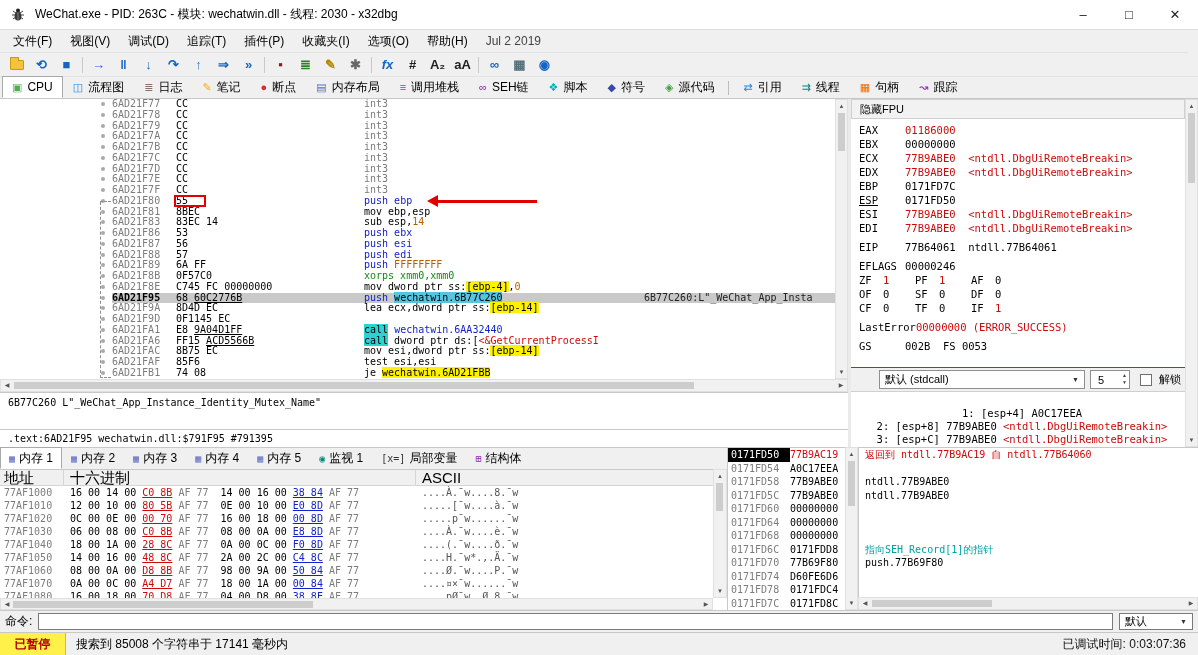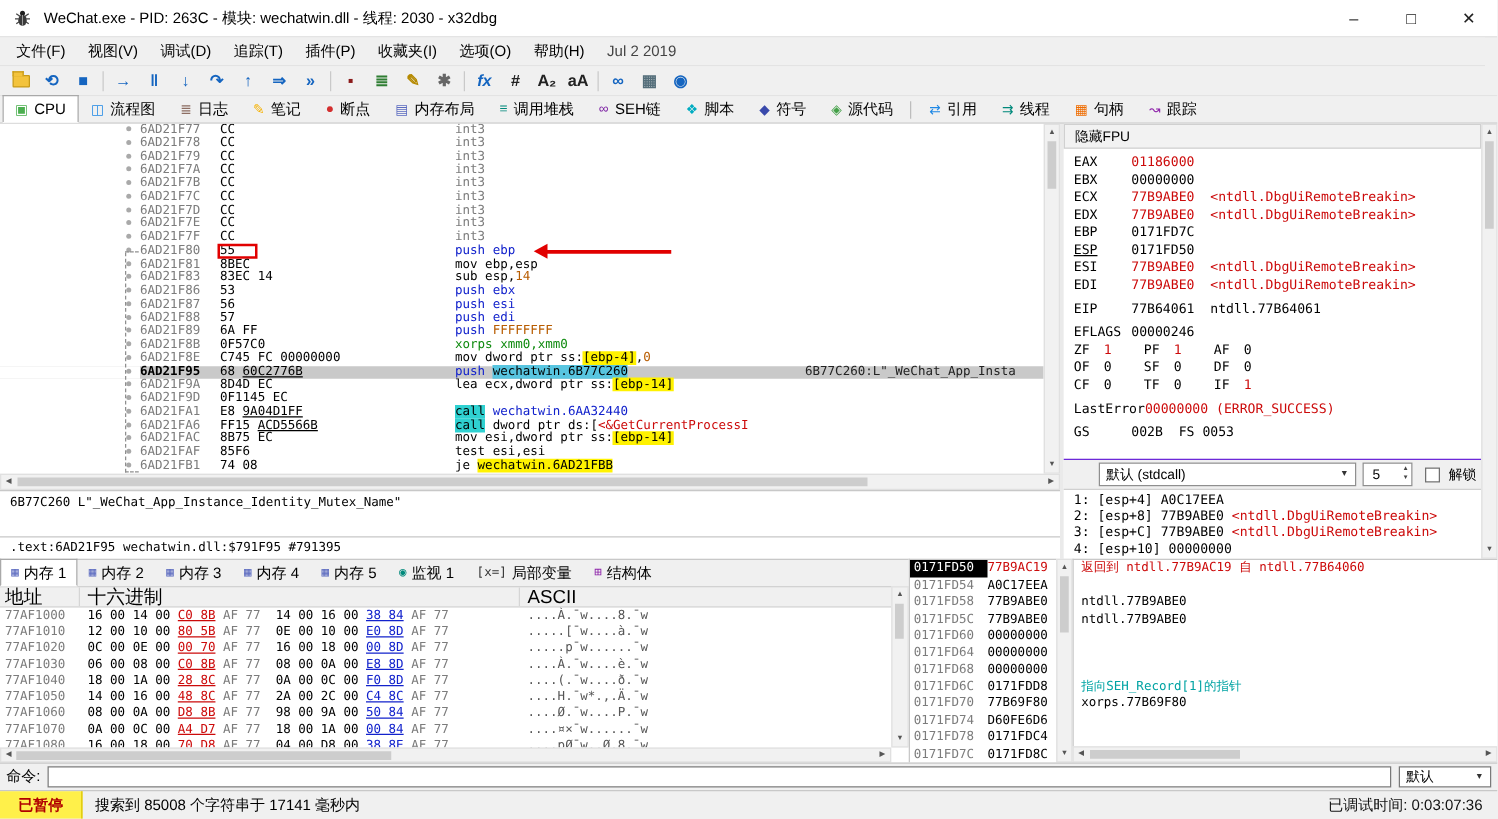--- a/index.html
+++ b/index.html
@@ -85,21 +85,21 @@
   .fn { display:inline-block; min-width:24px; }
   .fv { display:inline-block; min-width:32px; }
   .convrow { position:absolute; left:0; top:268px; width:100%; height:25px; background:#F0F0F0; border-top:1px solid #6d28d9; border-bottom:1px solid #D0D0D0; display:flex; align-items:center; gap:5px; padding:0 4px; font-family:"Liberation Sans",sans-serif; font-size:11px;justify-content:flex-end; }
   .convsel { flex:0 0 206px; height:19px; background:#FFF; border:1px solid #8F8F8F; display:flex; align-items:center; justify-content:space-between; padding:0 5px; }
   .car { font-size:7px; color:#333; }
   .spin { flex:0 0 40px; height:19px; background:#FFF; border:1px solid #8F8F8F; display:flex; align-items:center; padding-left:7px; position:relative; }
   .ud { position:absolute; right:2px; top:1px; display:flex; flex-direction:column; }
   .ud span { font-size:5px; line-height:7px; color:#444; }
   .cbox { width:12px; height:12px; border:1px solid #707070; background:#FFF; margin-left:5px; flex:0 0 12px; }
   .clabel { margin-left:2px; }
-  #args { position:absolute; left:0; top:293px; width:100%; height:55px; padding:2px 0 0 8px; overflow:hidden; }
+  #args { position:absolute; left:0; top:293px; width:100%; height:55px; padding:15px 0 0 8px; overflow:hidden;text-align:center; }
   .arow { height:13px; line-height:13px; white-space:pre; }
 
   
   .mempane { position:absolute; left:0; top:447px; width:727px; height:163px; background:#FFF; border-top:1px solid #C8C8C8; }
   .btabs { position:absolute; left:0; top:0; width:100%; height:22px; background:#F0F0F0; border-bottom:1px solid #C8C8C8; display:flex; align-items:flex-end; }
   .btab { display:flex; align-items:center; gap:4px; padding:0 8px; height:22px; border:1px solid transparent; font-size:12px; }
   .btab.sel { background:#FFF; border:1px solid #A9A9A9; border-bottom:1px solid #FFF; }
   .btabico { font-size:10px; font-family:"DejaVu Sans Mono",monospace; }
   .memheader { position:absolute; left:0; top:22px; width:713px; height:16px; background:#F0F0F0; border-bottom:1px solid #D5D5D5; font-size:15px; display:flex; align-items:center; }
   .mh-addr { width:64px; padding-left:4px; border-right:1px solid #D5D5D5; height:100%; line-height:15px; }
@@ -706,21 +706,21 @@
 
 <div class="commentspane" id="stack-comments">
     <div class="cr sg-rd">返回到 ntdll.77B9AC19 自 ntdll.77B64060</div>
     <div class="cr sg-n"></div>
     <div class="cr sg-n">ntdll.77B9ABE0</div>
     <div class="cr sg-n">ntdll.77B9ABE0</div>
     <div class="cr sg-n"></div>
     <div class="cr sg-n"></div>
     <div class="cr sg-n"></div>
     <div class="cr sg-cy">指向SEH_Record[1]的指针</div>
-    <div class="cr sg-n">xorps.77B69F80</div>
+    <div class="cr sg-n">push.77B69F80</div>
     <div class="cr sg-n"></div>
     <div class="cr sg-n"></div>
     <div class="cr sg-n"></div>
   </div>
 
 <div class="sb h" style="left:858px;top:597px;width:340px;height:13px">
   <span class="ar lf">◀</span>
   <span class="ar rt">▶</span>
   <span class="thumb" style="left:13px;width:120px"></span>
 </div>

